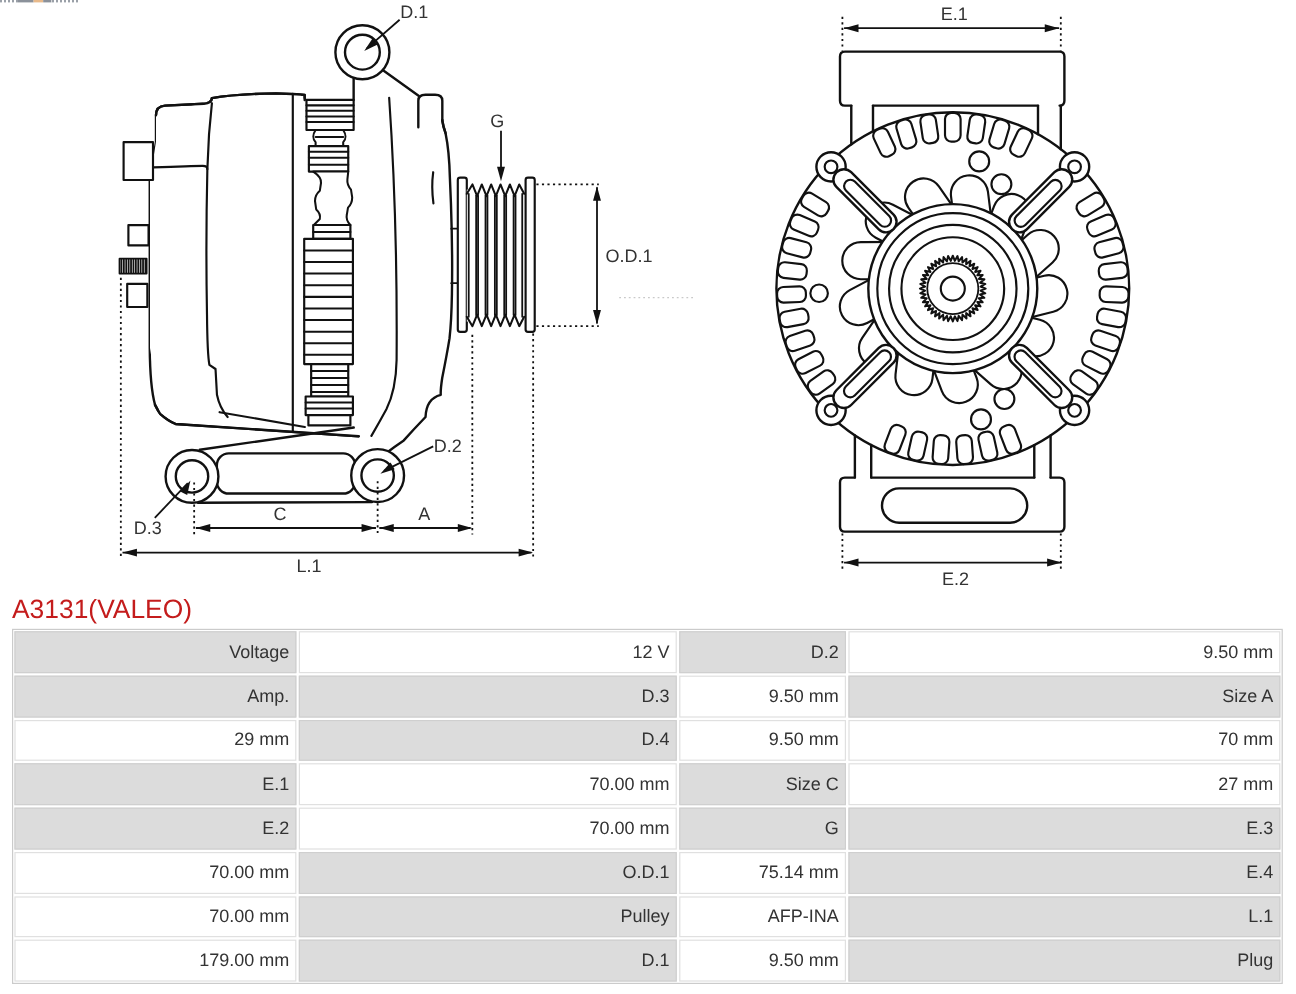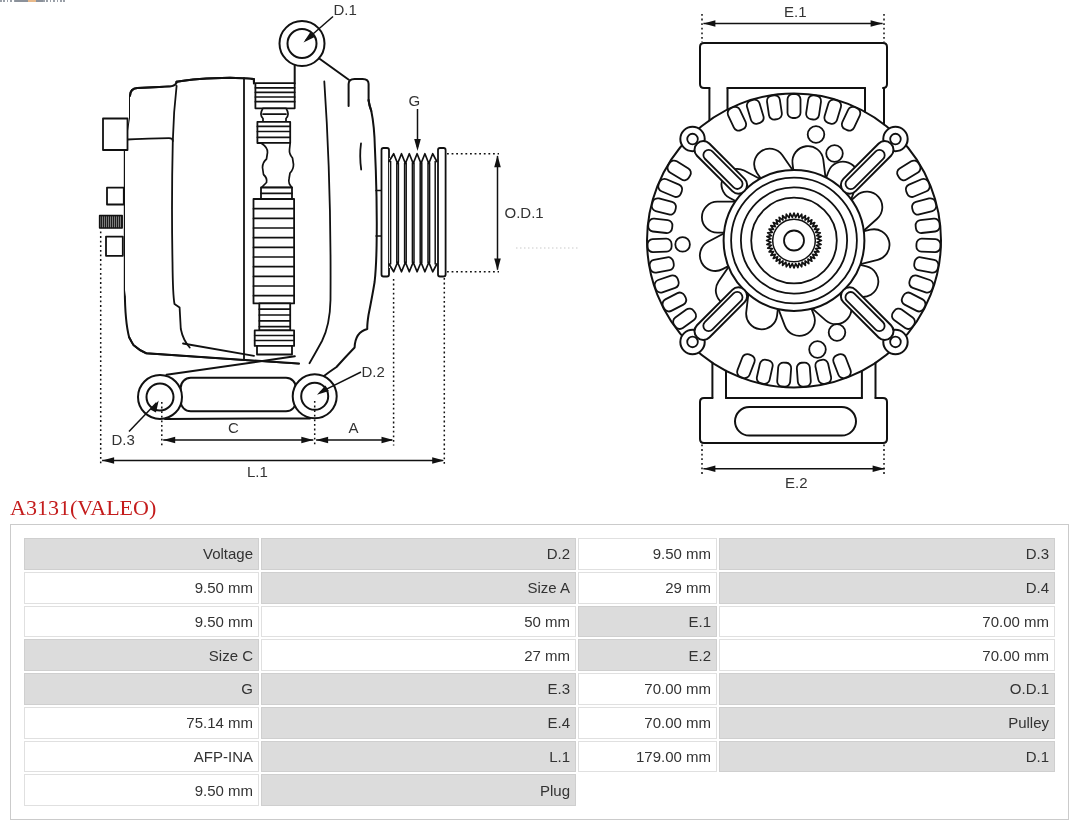--- a/index.html
+++ b/index.html
@@ -1,21 +1,21 @@
 <!DOCTYPE html>
 <html><head>
 <meta charset="utf-8">
 <style>
   html,body{margin:0;padding:0;background:#fff;}
   body{width:1080px;height:828px;position:relative;overflow:hidden;
        font-family:"Liberation Sans", sans-serif;}
   .logostrip{position:absolute;top:0;left:0;height:2px;}
-  .title{position:absolute;left:10px;top:495px;font-size:22px;color:#c41c1c;letter-spacing:0px;font-family:Liberation Serif, serif;}
+  .title{position:absolute;left:10px;top:495px;font-size:22px;color:#c41c1c;letter-spacing:0px;}
   .tbl{position:absolute;left:10px;top:524px;width:1059px;height:296px;
-       border:1px solid #cbcbcb;padding:13px;box-sizing:border-box;
+       border:1px solid #cbcbcb;padding:1px;box-sizing:border-box;
        display:grid;grid-template-columns:235px 315px 139px 1fr;
        grid-auto-rows:1fr;gap:2px;background:#fff;}
   .tbl div{font-size:15px;color:#333;text-align:right;padding-right:5px;
        display:flex;align-items:center;justify-content:flex-end;box-sizing:border-box;}
   .lab{background:#dcdcdc;border:1px solid #cfcfcf;}
   .val{background:#fff;border:1px solid #e0e0e0;}
   svg text{font-family:"Liberation Sans", sans-serif;font-size:15px;fill:#333;}
 </style>
 </head>
 <body>
@@ -382,29 +382,31 @@
 <div class="logostrip" style="left:0;width:15px;background:repeating-linear-gradient(90deg,#9aa0a8 0 1.6px,#fff 1.6px 3.4px)"></div>
 <div class="logostrip" style="left:15px;width:13px;background:#8b919a"></div>
 <div class="logostrip" style="left:28px;width:8px;background:#e8b98a"></div>
 <div class="logostrip" style="left:36px;width:7px;background:#8b919a"></div>
 <div class="logostrip" style="left:43px;width:22px;background:repeating-linear-gradient(90deg,#9aa0a8 0 1.6px,#fff 1.6px 3.4px)"></div>
 
 <div class="title">A3131(VALEO)</div>
 
 <div class="tbl">
   <div class="lab">Voltage</div>
+    <div class="val">12 V</div>
     <div class="lab">D.2</div>
     <div class="val">9.50 mm</div>
+  <div class="lab">Amp.</div>
     <div class="lab">D.3</div>
     <div class="val">9.50 mm</div>
   <div class="lab">Size A</div>
     <div class="val">29 mm</div>
     <div class="lab">D.4</div>
     <div class="val">9.50 mm</div>
-    <div class="val">50 mm</div>
+    <div class="val">70 mm</div>
     <div class="lab">E.1</div>
     <div class="val">70.00 mm</div>
   <div class="lab">Size C</div>
     <div class="val">27 mm</div>
     <div class="lab">E.2</div>
     <div class="val">70.00 mm</div>
   <div class="lab">G</div>
     <div class="lab">E.3</div>
     <div class="val">70.00 mm</div>
   <div class="lab">O.D.1</div>

